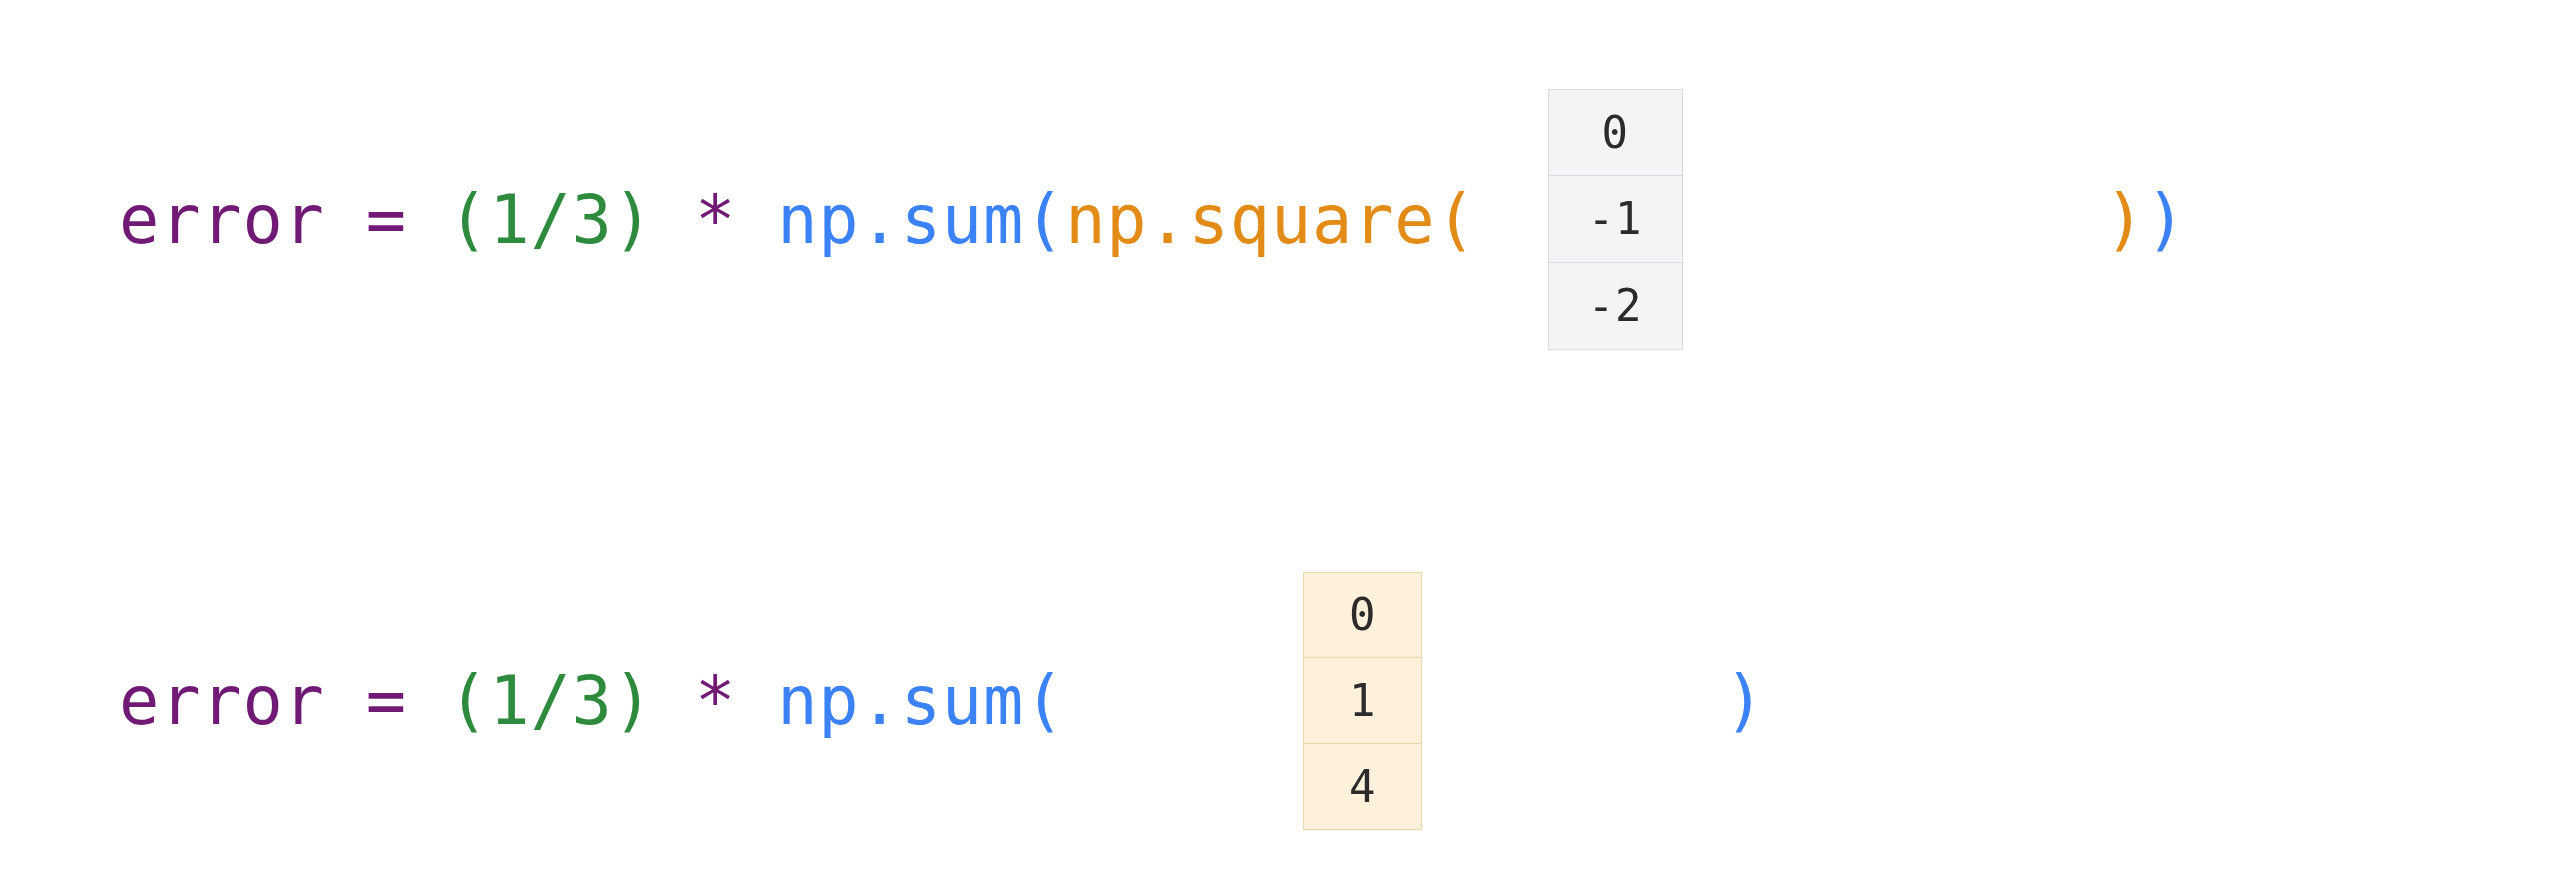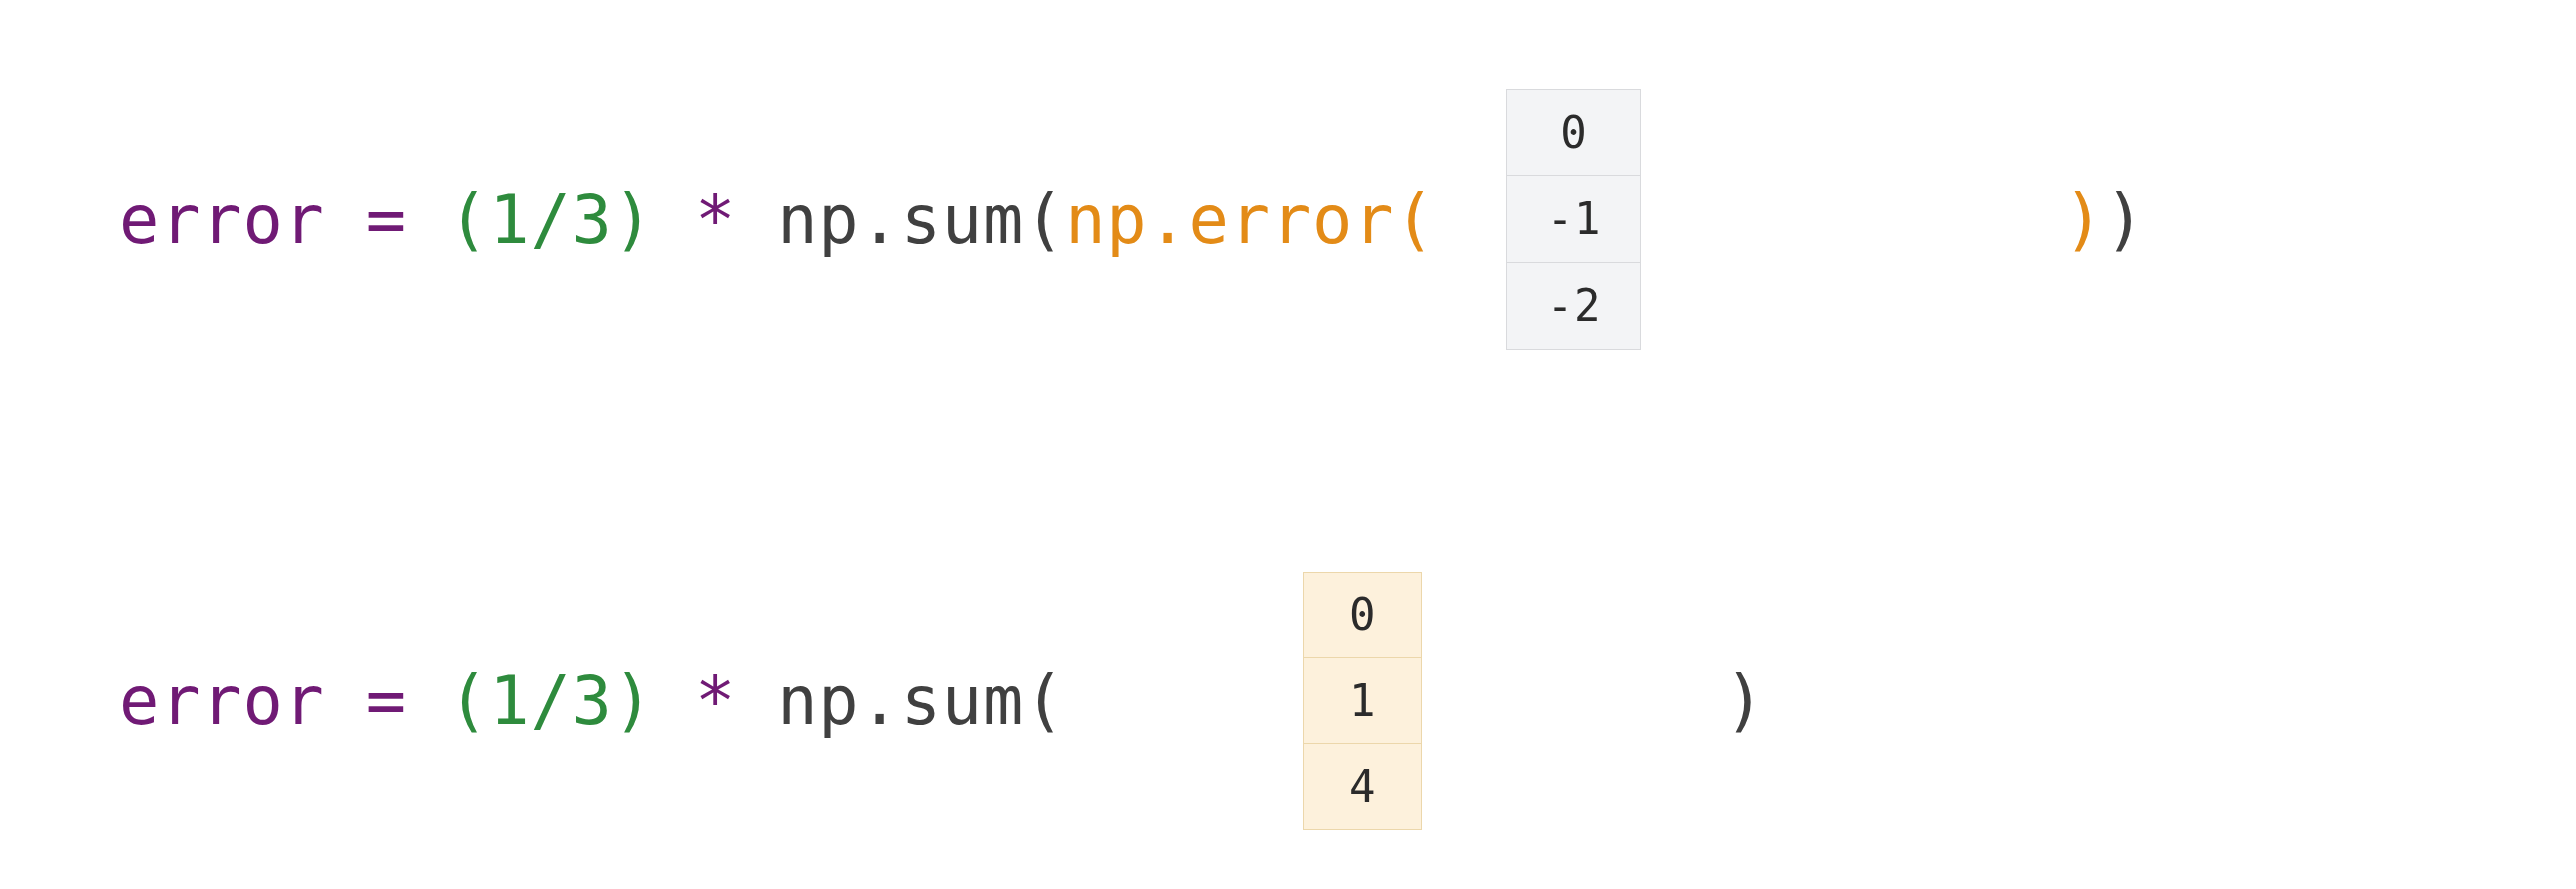--- a/index.html
+++ b/index.html
@@ -16,21 +16,21 @@
   .line {
     position: absolute;
     display: flex;
     align-items: center;
     font-size: 67px;
     letter-spacing: 0.8px;
     white-space: pre;
   }
   .tok { color: #701a75; }
   .green  { color: #2e8b3d; }
-  .blue   { color: #404040; }
+  .blue   { color: #3b82f6; }
   .orange { color: #e38b17; }
 
   .vector {
     display: inline-flex;
     flex-direction: column;
     margin: 0 32px 0 71px;
     font-size: 44px;
     line-height: 1;
     vertical-align: middle;
   }
@@ -67,21 +67,21 @@
     <span class="tok">error</span>
     <span class="tok"> = </span>
     <span class="green">(</span>
     <span class="green">1</span>
     <span class="green">/</span>
     <span class="green">3</span>
     <span class="green">)</span>
     <span class="tok"> * </span>
     <span class="blue">np.sum</span>
     <span class="blue">(</span>
-    <span class="orange">np.error</span>
+    <span class="orange">np.square</span>
     <span class="orange">(</span>
 
     <span class="vector grey">
       <span class="cell">0</span>
       <span class="cell">-1</span>
       <span class="cell">-2</span>
     </span>
 
     <span class="trail">
       <span class="orange">)</span><span class="blue">)</span>

